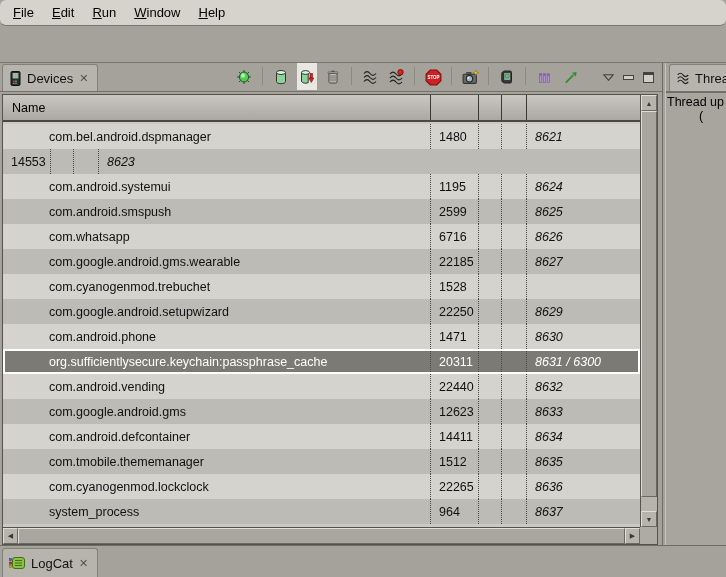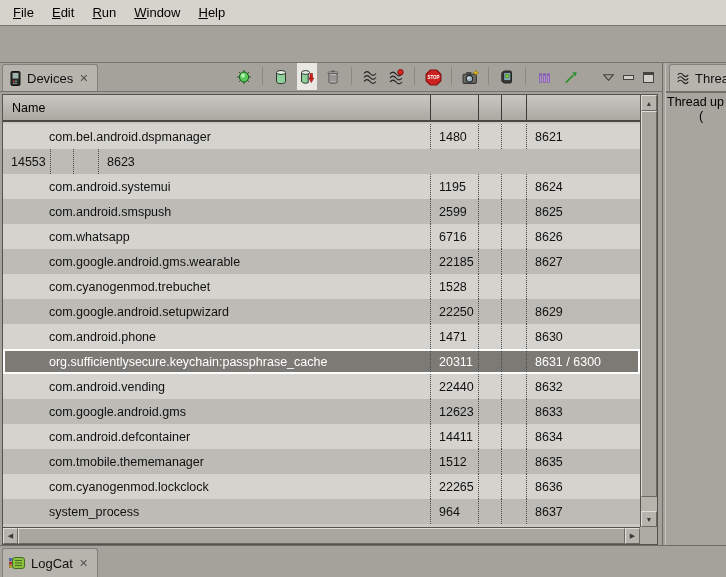--- a/index.html
+++ b/index.html
@@ -1,21 +1,21 @@
 <!DOCTYPE html>
 <html><head>
 <meta charset="utf-8">
 <style>
   * { margin:0; padding:0; box-sizing:border-box; }
   html,body { width:726px; height:577px; overflow:hidden; }
   body { font-family:"Liberation Sans","DejaVu Sans",sans-serif; background:#a5a29b; color:#111; }
 
   
   .menubar { height:26px; background:#d6d3cc; border-bottom:1px solid #77756f;
-             display:flex; align-items:center; padding-left:4px; }
+             display:flex; align-items:center; padding-left:4px;border-radius:6px; }
   .menu-item { font-size:13px; padding:3px 9px; color:#000; cursor:default; }
   .menu-item::first-letter { text-decoration:underline; }
 
   
   .top-strip { height:37px; background:#a5a29b; border-bottom:1px solid #77756f; }
 
   
   .main-row { display:flex; height:482px; }
 
   
@@ -45,21 +45,21 @@
   .tbl-body { position:absolute; top:29px; bottom:17px; left:0; right:17px; overflow:hidden;
               background:#cbc9c3; }
   .trow { display:flex; height:25px; font-size:12.5px; align-items:stretch; }
   .trow.light { background:#d4d3ce; }
   .trow.dark  { background:#bcbbb6; }
   .trow.sel { background:#7c7a75; color:#fff; outline:2px solid #ffffff; outline-offset:-2px; }
   .tcell { display:flex; align-items:center; overflow:hidden; white-space:nowrap;
            border-right:1px dotted #4a4a46; }
   .tcell.name { padding-left:46px; }
   .tcell.num  { padding-left:8px; }
-  .tcell:last-child { border-right:none; }
+  .tcell:last-child { border-right:none;font-style:italic; }
 
   
   .vscroll { position:absolute; top:0; bottom:17px; right:0; width:17px; background:#b7b4ae;
              border-left:1px solid #55534e; display:flex; flex-direction:column; }
   .hscroll { position:absolute; bottom:0; left:0; right:17px; height:17px; background:#b7b4ae;
              border-top:1px solid #55534e; display:flex; }
   .sc-btn { background:#b7b4ae; border:1px solid; border-color:#e0ded8 #6b6962 #6b6962 #e0ded8;
             color:#3a3a36; font-size:7px; display:flex; align-items:center; justify-content:center; }
   .vscroll .sc-btn { height:16px; }
   .hscroll .sc-btn { width:15px; }

